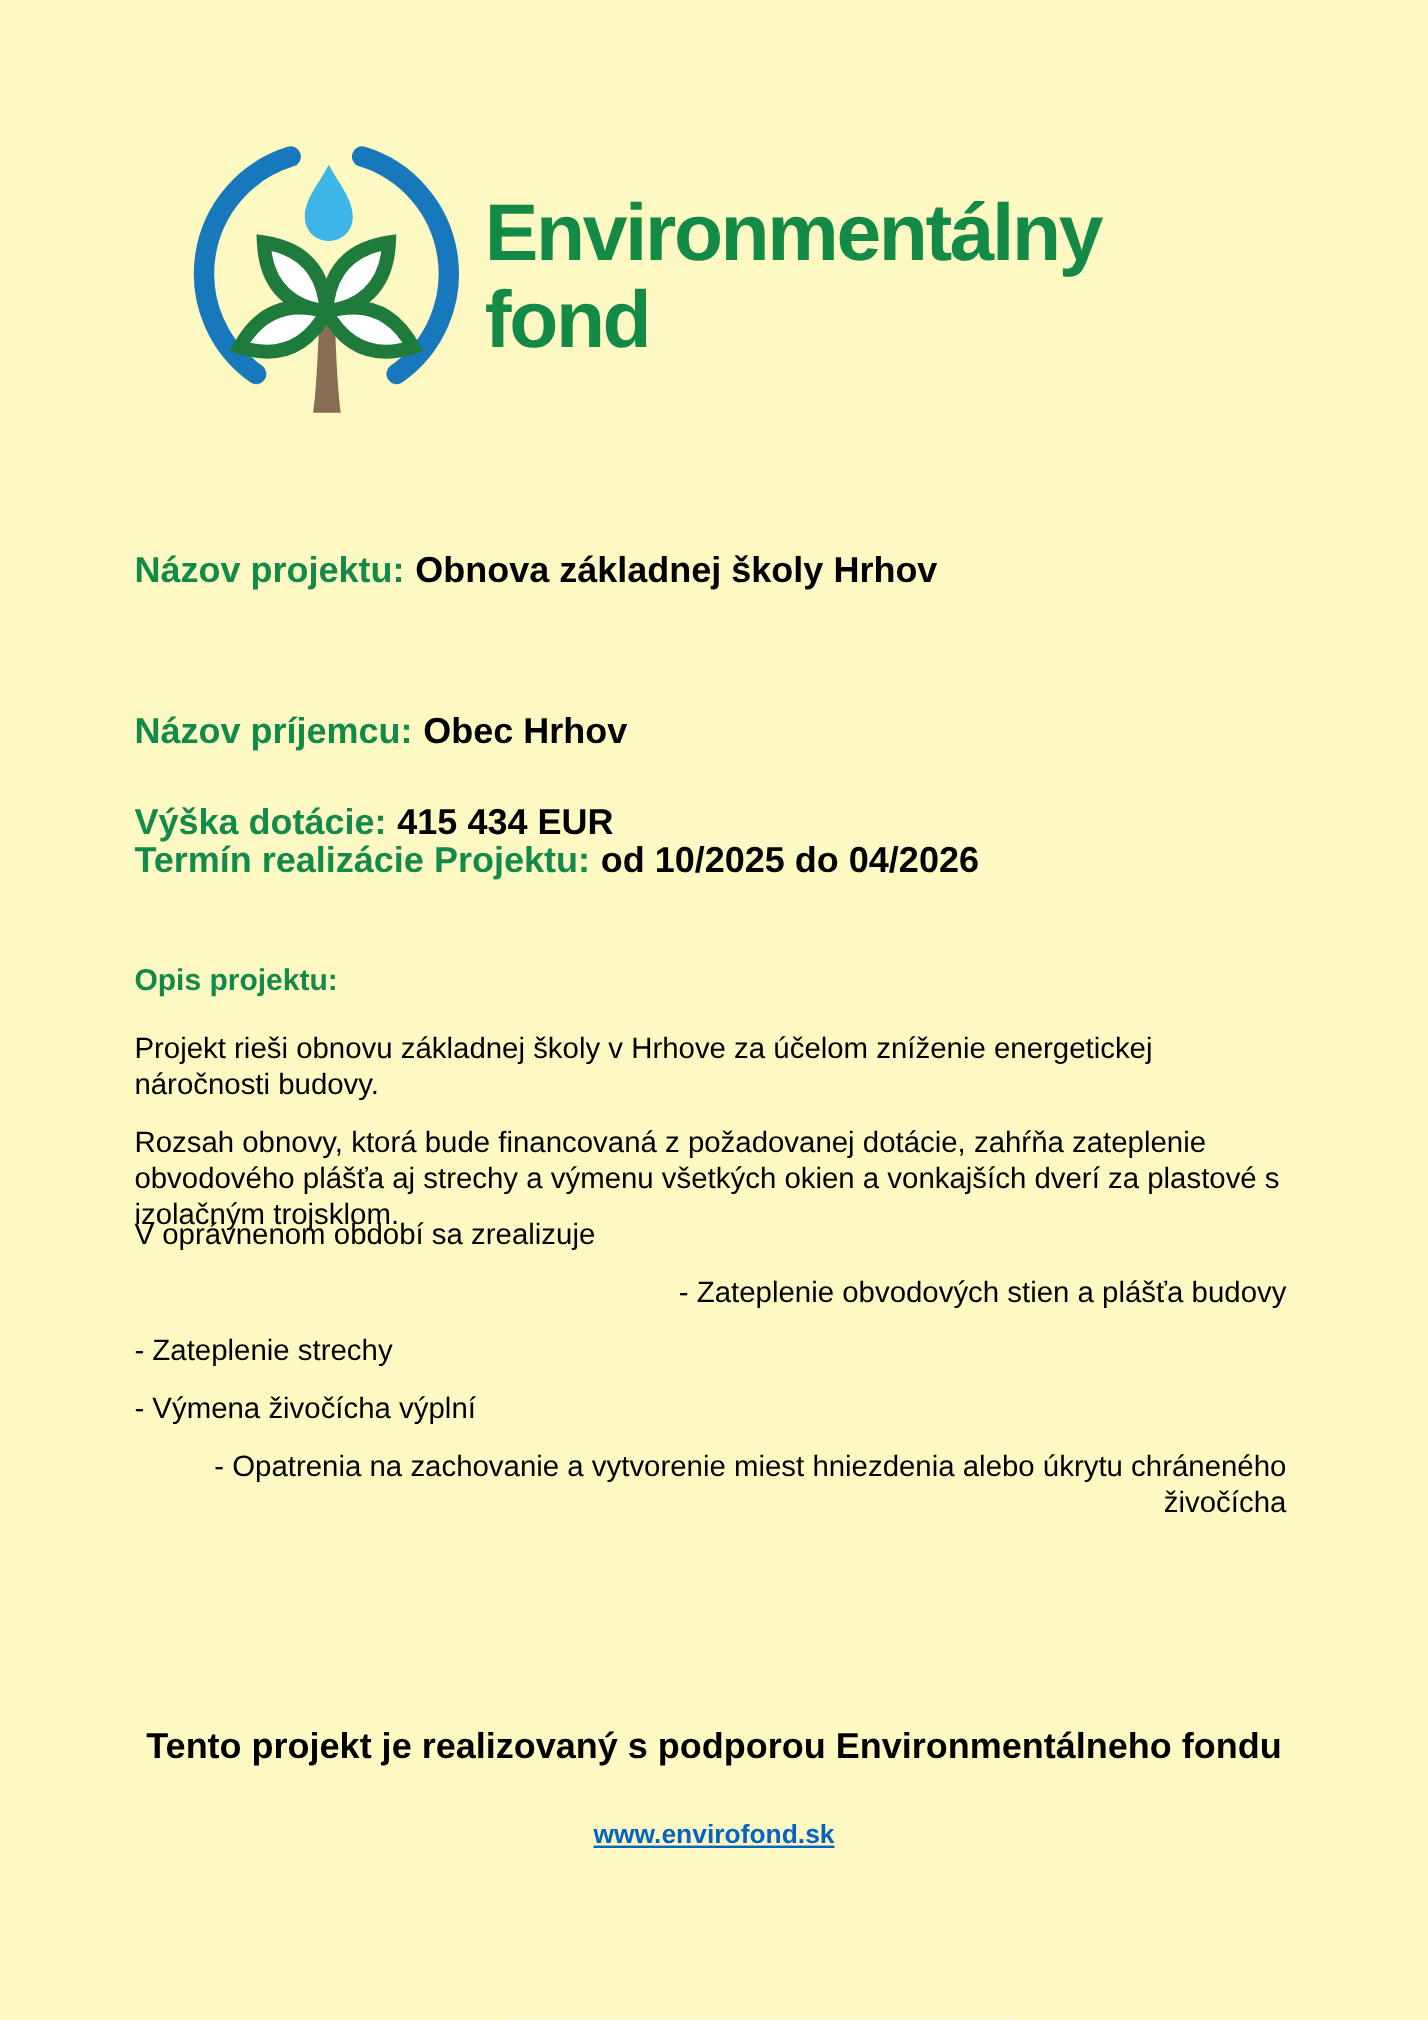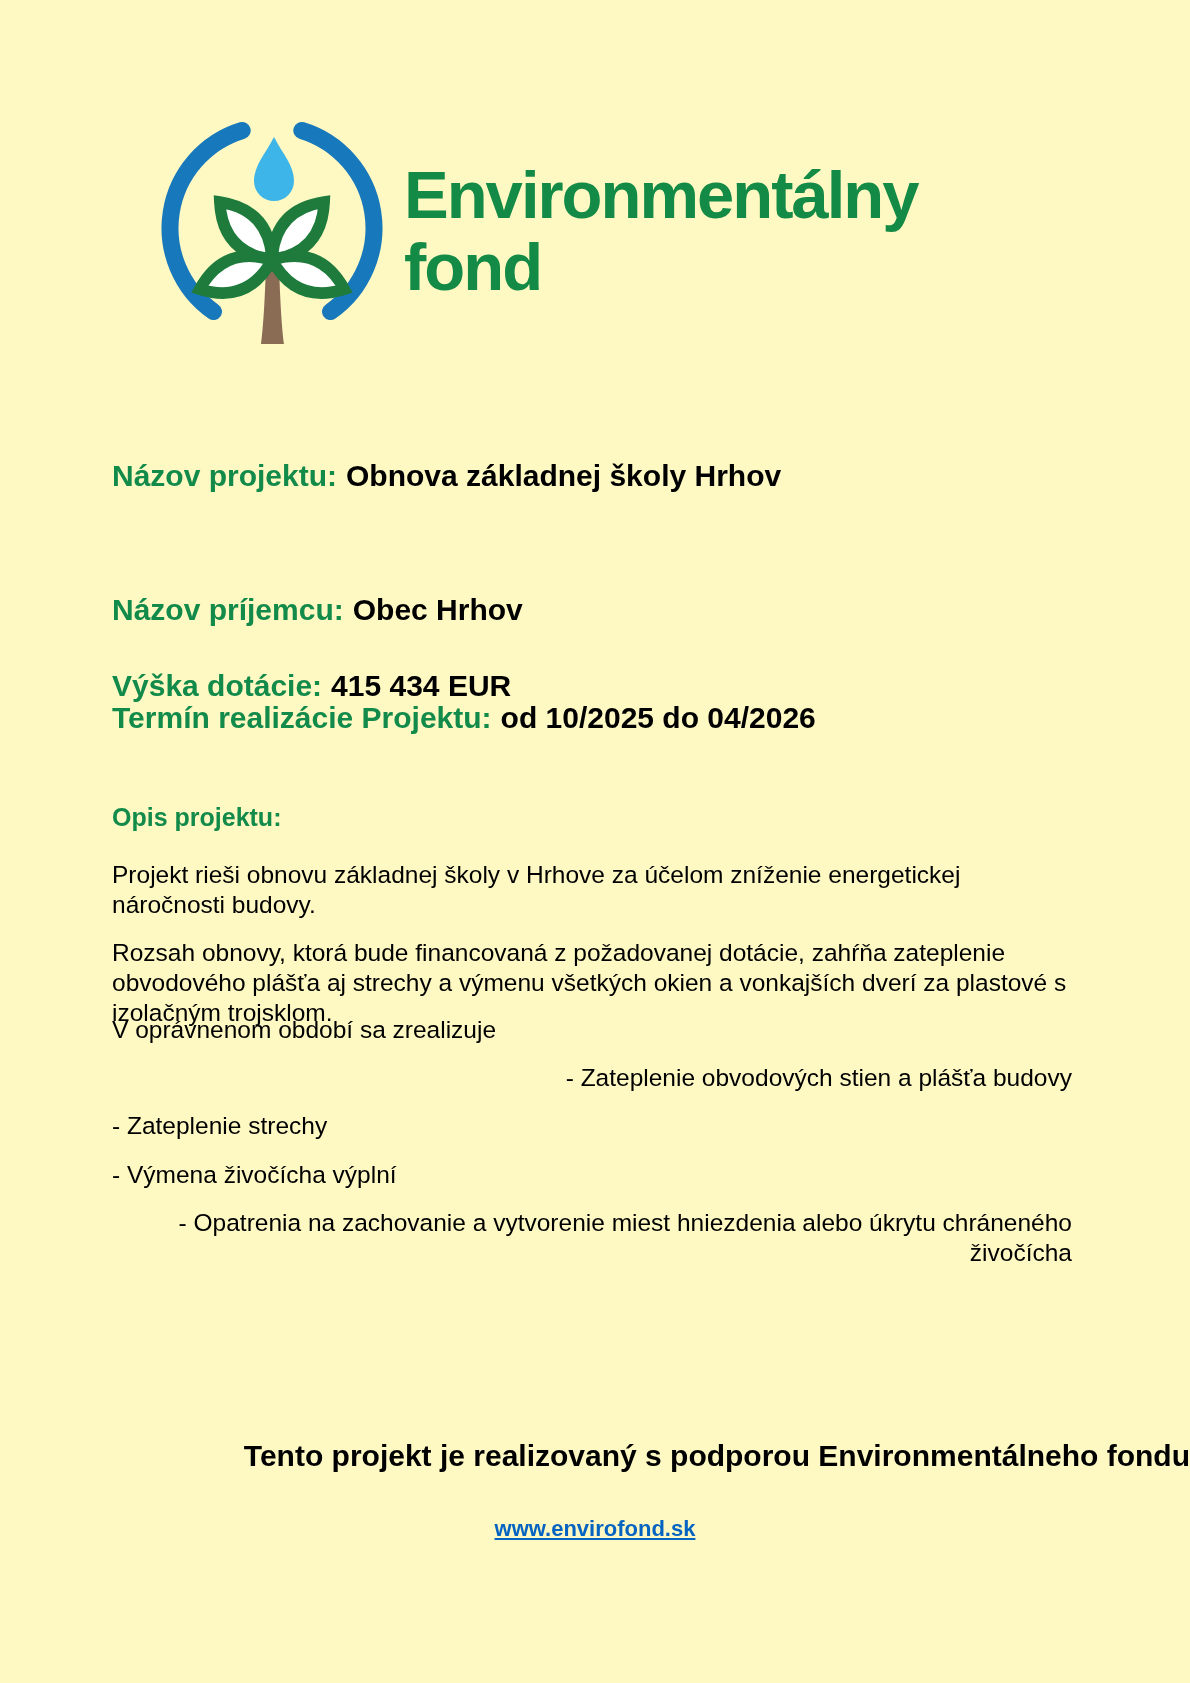--- a/index.html
+++ b/index.html
@@ -32,21 +32,21 @@
     position:absolute;left:112px;top:803px;
     font-size:25px;font-weight:bold;color:#128a4a;
   }
   .para{
     position:absolute;left:112px;width:960px;
     font-size:24.5px;line-height:30px;color:#000;margin-top:10px;
   }
   
   .footer-text{
     position:absolute;left:0;top:1438px;width:1190px;
-    text-align:right;font-size:30px;line-height:36px;font-weight:bold;color:#000;
+    text-align:center;font-size:30px;line-height:36px;font-weight:bold;color:#000;
   }
   .footer-link-wrap{
     position:absolute;left:0;top:1516px;width:1190px;text-align:center;
   }
   .footer-link-wrap a{
     font-size:22px;font-weight:bold;color:#0563c1;text-decoration:underline;
   }
 </style>
 </head>
 <body>

